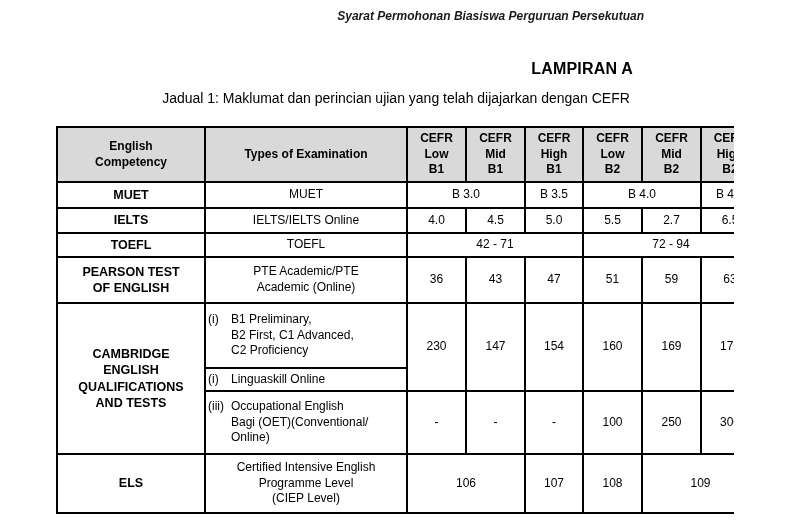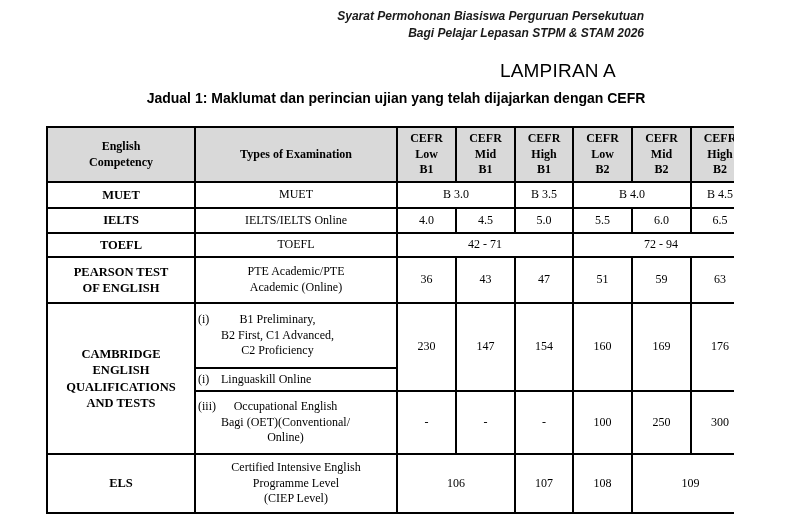--- a/index.html
+++ b/index.html
@@ -23,43 +23,42 @@
     text-align: right;
     font-style: italic;
     font-weight: 600;
     font-size: 12px;
     line-height: 17px;
     color: #1a1a1a;
   }
   .lampiran {
     position: absolute;
     top: 60px;
-    right: 118px;
-    font-weight: normal;
-    font-size: 19px;
+    right: 101px;
+    font-weight: bold;
+    font-size: 16px;
     letter-spacing: 0.2px;
   }
   .table-title {
     position: absolute;
     top: 90px;
     left: 45px;
     width: 702px;
     text-align: center;
-    font-weight: bold;
+    font-weight: normal;
     font-size: 14px;
   }
   table.cefr {
     position: absolute;
     top: 126px;
-    left: 46px;
+    left: 56px;
     width: 702px;
     border-collapse: collapse;
     table-layout: fixed;
     font-size: 12px;
-    font-family: Liberation Serif, serif;
   }
   table.cefr th, table.cefr td {
     border: 2px solid #000000;
     text-align: center;
     vertical-align: middle;
     padding: 1px 2px;
     line-height: 1.3;
     overflow: hidden;
   }
   table.cefr th {
@@ -89,31 +88,30 @@
   .item-row {
     display: flex;
     align-items: flex-start;
   }
   .item-marker {
     flex: 0 0 23px;
     text-align: left;
   }
   .item-label {
     white-space: pre-line;
-    text-align: center;
+    text-align: left;
   }
 </style>
 </head>
 <body>
 
 <div class="page">
 
   <div class="doc-header">
     <div>Syarat Permohonan Biasiswa Perguruan Persekutuan</div>
-    <div>Bagi Pelajar Lepasan STPM &amp; STAM 2026</div>
   </div>
 
   <div class="lampiran">LAMPIRAN A</div>
 
   <div class="table-title">Jadual 1: Maklumat dan perincian ujian yang telah dijajarkan dengan CEFR</div>
 
   <table class="cefr">
     <colgroup>
       <col style="width:148px">
       <col style="width:202px">
@@ -158,21 +156,21 @@
         <td>B 4.5</td>
       </tr>
 
       <tr class="r-ielts">
         <td class="comp">IELTS</td>
         <td>IELTS/IELTS Online</td>
         <td>4.0</td>
         <td>4.5</td>
         <td>5.0</td>
         <td>5.5</td>
-        <td>6.0</td>
+        <td>2.7</td>
         <td>6.5</td>
       </tr>
 
       <tr class="r-toefl">
         <td class="comp">TOEFL</td>
         <td>TOEFL</td>
         <td colspan="3">42 - 71</td>
         <td colspan="3">72 - 94</td>
       </tr>
 

